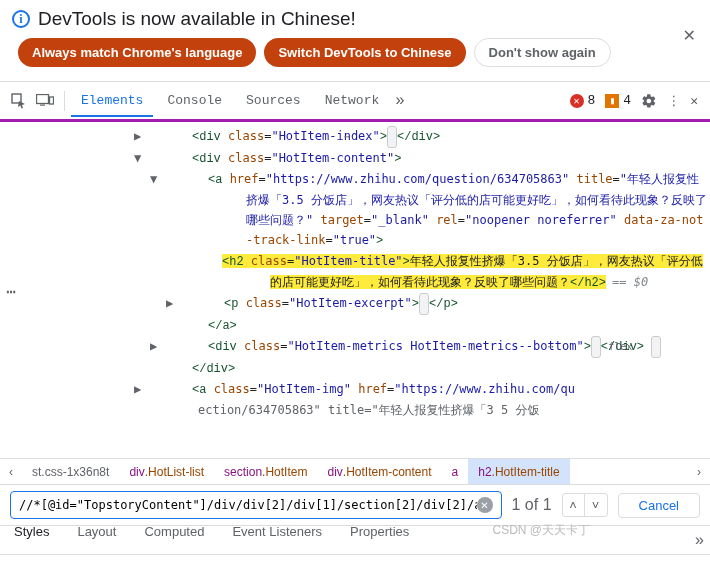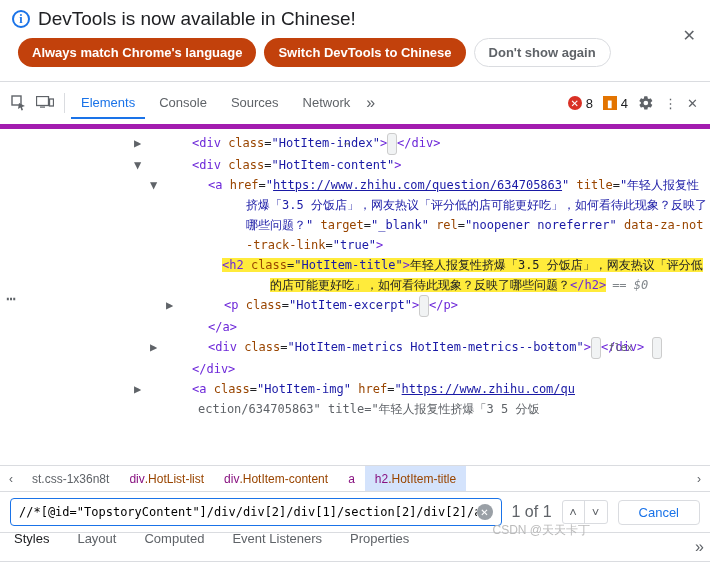--- a/index.html
+++ b/index.html
@@ -10,43 +10,43 @@
 .info-row { display: flex; align-items: center; gap: 8px; }
 .info-icon { width: 18px; height: 18px; border: 2px solid #1a73e8; border-radius: 50%; display: flex; align-items: center; justify-content: center; color: #1a73e8; font-weight: bold; font-size: 12px; font-family: serif; }
 .info-text { font-size: 19px; }
 .close-x { position: absolute; right: 14px; top: 26px; color: #5f6368; font-size: 16px; cursor: pointer; }
 .banner-btns { display: flex; gap: 8px; margin-top: 8px; padding-left: 6px; }
 .pill { border-radius: 16px; padding: 6px 14px; font-size: 13px; font-weight: 600; cursor: pointer; border: none; }
 .pill.primary { background: #c2410c; color: #fff; }
 .pill.outline { background: #fff; color: #5f6368; border: 1px solid #dadce0; }
 
 
-.main-bar { display: flex; align-items: center; border-top: 1px solid #dadce0; border-bottom: 5px solid #a21caf; height: 48px; margin-top: 10px; padding: 0 6px; }
+.main-bar { display: flex; align-items: center; border-top: 1px solid #dadce0; border-bottom: 3px solid #a21caf; height: 41px; margin-top: 10px; padding: 0 6px; font-family: Liberation Mono, monospace; }
 .tool-icon { width: 26px; height: 26px; display: flex; align-items: center; justify-content: center; color: #5f6368; cursor: pointer; }
 .divider { width: 1px; height: 20px; background: #dadce0; margin: 0 6px; }
 .main-tabs { display: flex; gap: 4px; }
 .main-tab { padding: 0 10px; height: 32px; line-height: 32px; color: #5f6368; cursor: pointer; }
 .main-tab.active { color: #1a73e8; border-bottom: 2px solid #1a73e8; }
 .more-chev { color: #5f6368; padding: 0 6px; font-size: 16px; }
 .rt-icons { margin-left: auto; display: flex; align-items: center; gap: 10px; padding-right: 6px; }
 .badge { display: inline-flex; align-items: center; gap: 4px; font-size: 13px; }
 .badge.err .dot { width: 14px; height: 14px; border-radius: 50%; background: #d93025; color: #fff; display: flex; align-items: center; justify-content: center; font-size: 10px; }
 .badge.warn .dot { width: 14px; height: 14px; background: #e37400; color: #fff; display: flex; align-items: center; justify-content: center; font-size: 10px; }
 .gear, .kebab, .close-panel { color: #5f6368; cursor: pointer; }
 
 
 .tree-wrap { position: relative; height: 336px; overflow: hidden; background: #fff; font-family: Menlo, Consolas, monospace; font-size: 12px; line-height: 20px; }
 .tree { padding: 4px 0 0 0; }
 .ellipsis-btn { position: absolute; left: 6px; top: 160px; color: #5f6368; font-size: 16px; letter-spacing: 1px; cursor: pointer; }
 .line { white-space: pre-wrap; word-break: break-all; padding-left: 48px; text-indent: -48px; }
 .caret { display: inline-block; width: 10px; color: #5f6368; }
-.tag { color: #6d28d9; }
+.tag { color: #14532d; font-family: Liberation Mono, monospace; }
 .attr-name { color: #994500; }
 .attr-val { color: #1a1aa6; }
-.attr-val.link { text-decoration: underline; cursor: pointer; }
+.attr-val.link { cursor: pointer; }
 .text-node { color: #202124; }
 .grey { color: #5f6368; }
 .pill-small { display: inline-block; border: 1px solid #ccc; background: #f1f3f4; border-radius: 3px; padding: 0 4px; font-size: 10px; color: #5f6368; }
 .hl { background: #ffeb3b; }
 .eq0 { color: #80868b; font-style: italic; margin-left: 6px; }
 .ind1 { padding-left: 230px; }
 .ind2 { padding-left: 246px; }
 .ind3 { padding-left: 262px; }
 .ind4h { padding-left: 270px; }
 
@@ -155,20 +155,24 @@
 
 <div class="crumb-bar">
   <span class="crumb-scroll">‹</span>
   <div class="crumbs">
     <span class="crumb trunc">st.css-1x36n8t</span>
     <span class="crumb">
         <span class="pfx">div</span>
         <span class="dot-cls">.HotList-list</span>
       </span>
     <span class="crumb">
+        <span class="pfx">section</span>
+        <span class="dot-cls">.HotItem</span>
+      </span>
+    <span class="crumb">
         <span class="pfx">div</span>
         <span class="dot-cls">.HotItem-content</span>
       </span>
     <span class="crumb">
         <span class="pfx">a</span>
       </span>
     <span class="crumb sel">
         <span class="pfx">h2</span>
         <span class="dot-cls">.HotItem-title</span>
       </span>

